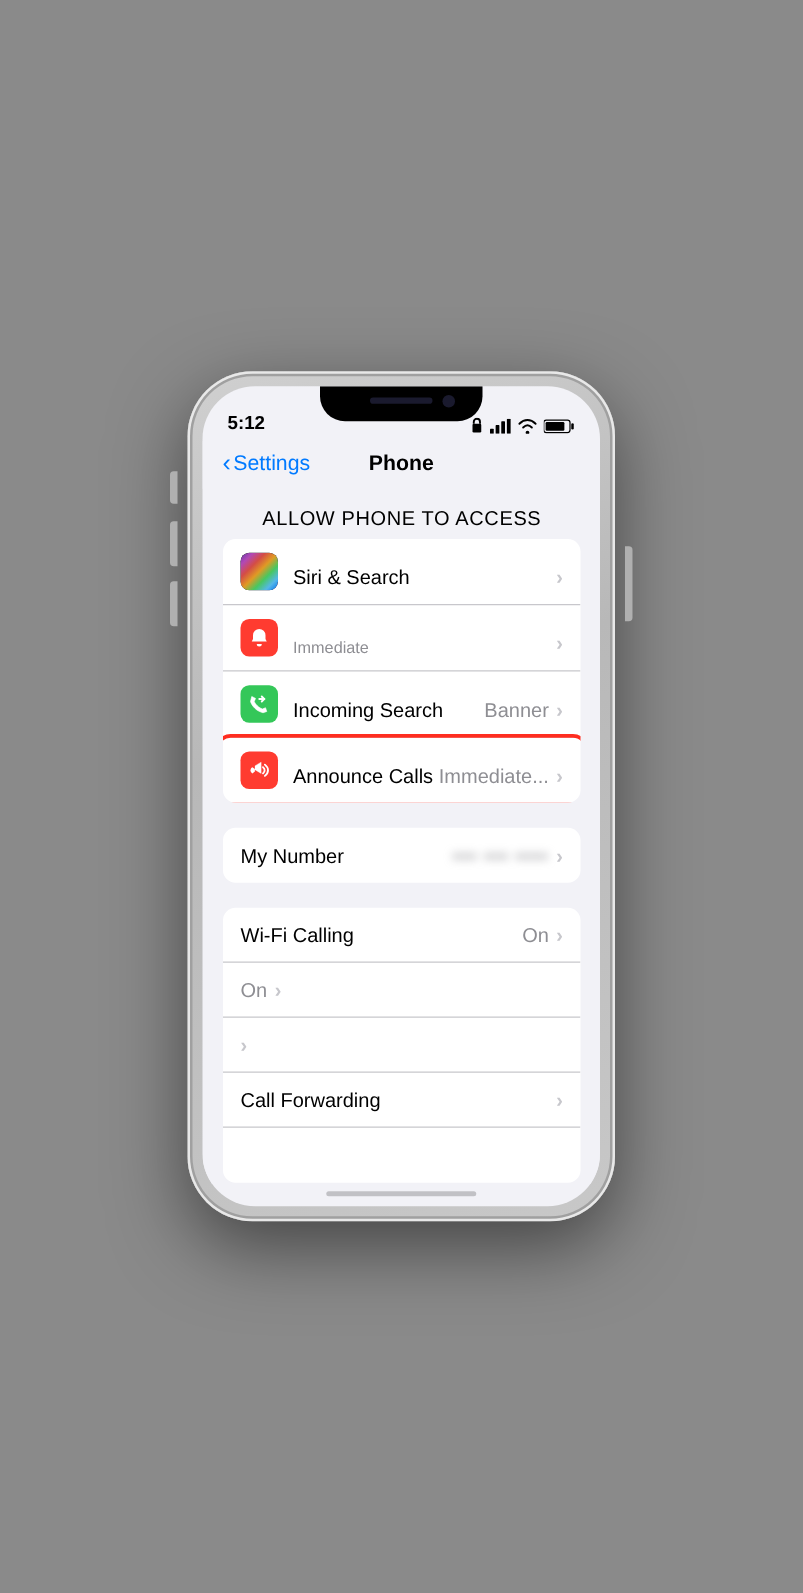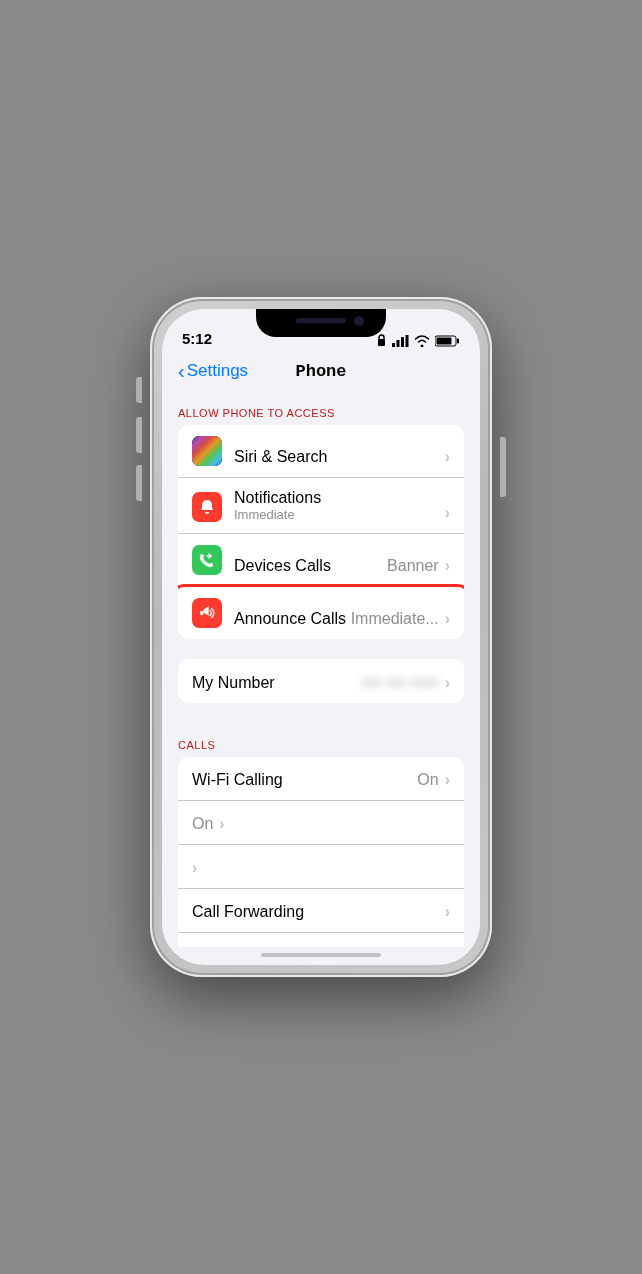--- a/index.html
+++ b/index.html
@@ -157,41 +157,41 @@
       line-height: 1;
       margin-top: -1px;
     }
 
     .nav-title {
       flex: 1;
       text-align: center;
       font-size: 17px;
       font-weight: 600;
       color: #000;
-      font-family: Liberation Mono, monospace;
     }
 
     .nav-spacer {
       min-width: 80px;
     }
 
     
     .content {
       overflow-y: auto;
       height: calc(100% - 100px);
       background: #f2f2f7;
       padding-bottom: 20px;
     }
 
     .section-header {
-      font-size: 11px;
-      color: #b91c1c;
+      font-size: 16px;
+      color: #000000;
       text-transform: uppercase;
       letter-spacing: 0.5px;
       padding: 16px 16px 6px;
+      text-align: center;
     }
 
     .settings-group {
       background: #fff;
       border-radius: 10px;
       margin: 0 16px 20px;
       overflow: hidden;
     }
 
     .settings-row {
@@ -384,36 +384,35 @@
         </div>
 
         <div class="settings-row">
           <div class="row-icon icon-notifications">
             <svg width="18" height="18" viewBox="0 0 18 18" fill="none">
               <path d="M9 2a5 5 0 0 0-5 5v3l-1 2h12l-1-2V7a5 5 0 0 0-5-5z" fill="white"></path>
               <path d="M7 14a2 2 0 0 0 4 0" fill="white"></path>
             </svg>
           </div>
           <div class="row-content">
-            <div class="row-title">Notifications</div>
             <div class="row-subtitle">Immediate</div>
           </div>
           <span class="row-chevron">›</span>
         </div>
 
         <div class="settings-row">
           <div class="row-icon icon-incoming-calls">
             <svg width="18" height="18" viewBox="0 0 18 18" fill="none">
               <path d="M3 3l3 1.5-1 2.5s1.5 4 6.5 6l2.5-1L15 15l-3 1C4 14 2 7 2 7l1-4z" fill="white" stroke="white" stroke-width="0.5"></path>
               <path d="M11 3l2 2-2 2" stroke="white" stroke-width="1.5" stroke-linecap="round" fill="none"></path>
               <path d="M9 5h4" stroke="white" stroke-width="1.5" stroke-linecap="round"></path>
             </svg>
           </div>
           <div class="row-content">
-            <div class="row-title">Devices Calls</div>
+            <div class="row-title">Incoming Search</div>
           </div>
           <span class="row-value">Banner</span>
           <span class="row-chevron">›</span>
         </div>
 
         <div class="settings-row row-highlighted">
           <div class="highlight-ring"></div>
           <div class="row-icon icon-announce">
             <svg width="18" height="18" viewBox="0 0 18 18" fill="none">
               <path d="M3.5 6.5l2 1.5v2l-2 1.5C2.5 11 2 10 2 9s.5-2 1.5-2.5z" fill="white"></path>
@@ -434,21 +433,20 @@
       <div class="settings-group">
         <div class="settings-row">
           <div class="row-content">
             <div class="row-title">My Number</div>
           </div>
           <span class="blurred-text">••• ••• ••••</span>
           <span class="row-chevron">›</span>
         </div>
       </div>
 
-      <div class="section-header">CALLS</div>
       <div class="settings-group">
 
         <div class="settings-row">
           <div class="row-content">
             <div class="row-title">Wi-Fi Calling</div>
           </div>
           <span class="row-value">On</span>
           <span class="row-chevron">›</span>
         </div>
 

